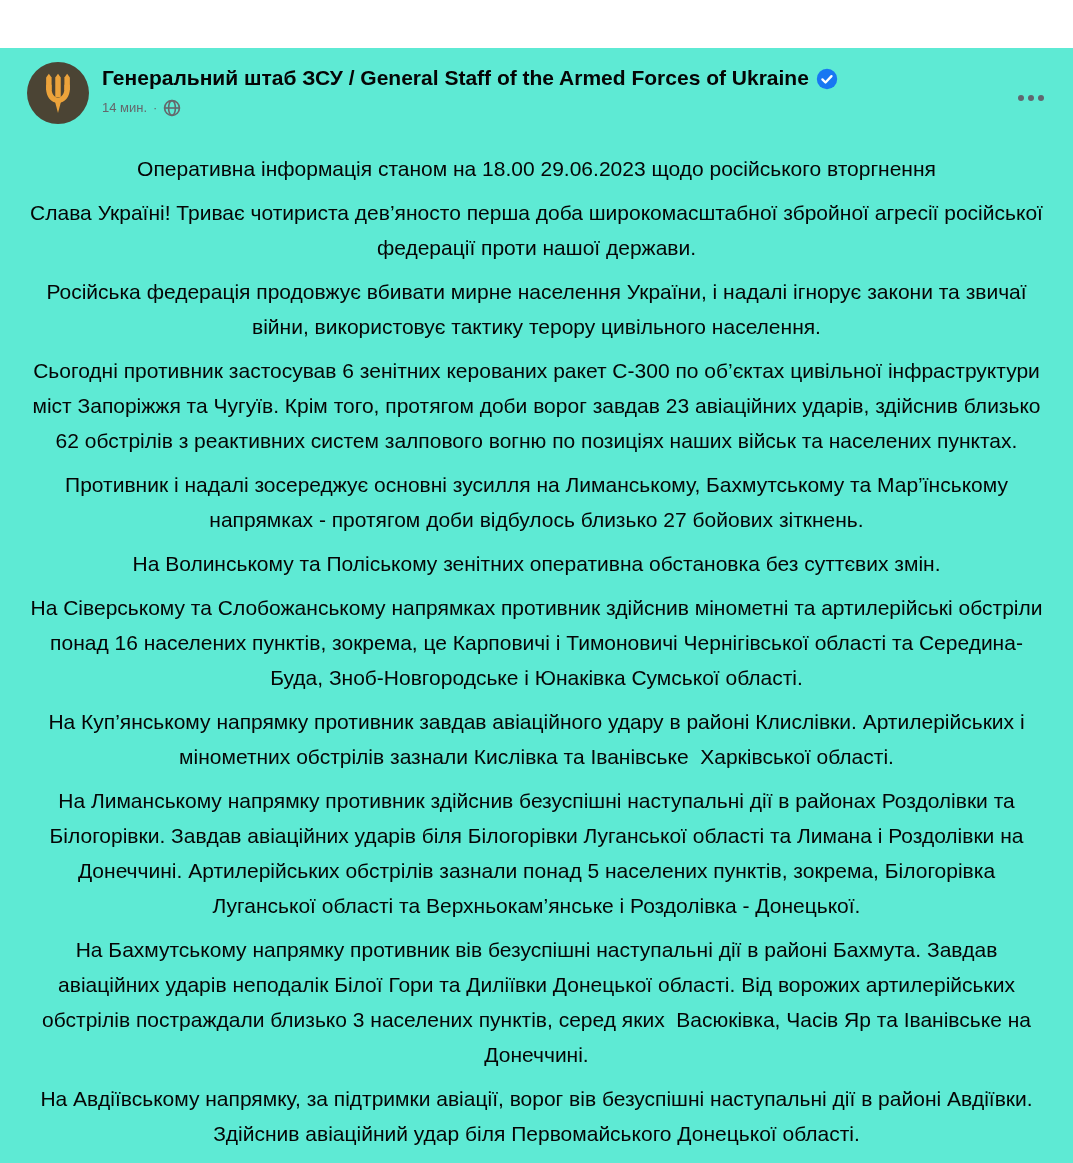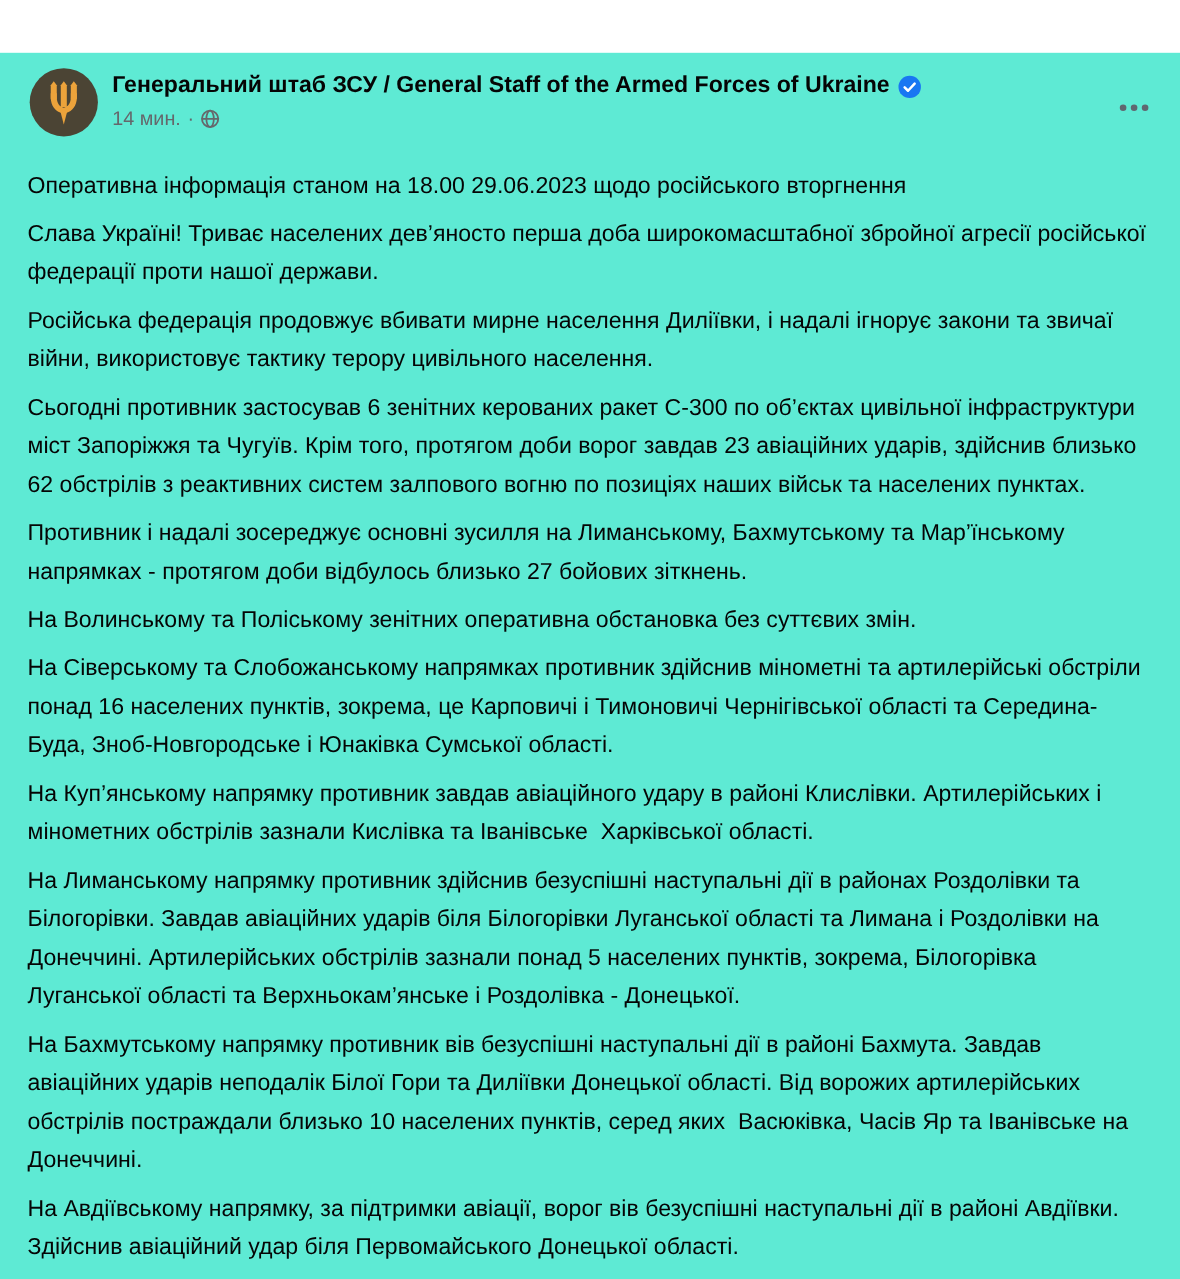--- a/index.html
+++ b/index.html
@@ -40,21 +40,21 @@
     color: #050505;
     cursor: pointer;
     white-space: nowrap;
   }
   .verified { margin-left: 7px; flex: none; position: relative; top: 1px; }
   .meta-row {
     display: flex;
     align-items: center;
     gap: 6px;
     margin-top: 4px;
-    font-size: 18px;
+    font-size: 13px;
     line-height: 24px;
     color: #65676b;
   }
   .meta-row .ts { cursor: pointer; }
   .menu-btn {
     flex: none;
     width: 44px;
     height: 44px;
     margin-top: 14px;
     display: flex;
@@ -72,20 +72,21 @@
   }
   
   .body {
     padding: 27px 25px 0 25px;
     font-size: 21px;
     line-height: 35px;
   }
   .body p {
     margin: 0 0 9px 0;
     white-space: pre-wrap;
+    text-align: center;
   }
 </style>
 </head>
 <body>
 
 <div class="post">
 
   <div class="header">
 
     <div class="avatar">
@@ -128,25 +129,25 @@
     <div class="menu-btn" title="">
       <span class="d"></span>
       <span class="d"></span>
       <span class="d"></span>
     </div>
 
   </div>
 
   <div class="body">
     <p>Оперативна інформація станом на 18.00 29.06.2023 щодо російського вторгнення</p>
-    <p>Слава Україні! Триває населених дев’яносто перша доба широкомасштабної збройної агресії російської федерації проти нашої держави.</p>
-    <p>Російська федерація продовжує вбивати мирне населення Диліївки, і надалі ігнорує закони та звичаї війни, використовує тактику терору цивільного населення.</p>
+    <p>Слава Україні! Триває чотириста дев’яносто перша доба широкомасштабної збройної агресії російської федерації проти нашої держави.</p>
+    <p>Російська федерація продовжує вбивати мирне населення України, і надалі ігнорує закони та звичаї війни, використовує тактику терору цивільного населення.</p>
     <p>Сьогодні противник застосував 6 зенітних керованих ракет С-300 по об’єктах цивільної інфраструктури міст Запоріжжя та Чугуїв. Крім того, протягом доби ворог завдав 23 авіаційних ударів, здійснив близько 62 обстрілів з реактивних систем залпового вогню по позиціях наших військ та населених пунктах.</p>
     <p>Противник і надалі зосереджує основні зусилля на Лиманському, Бахмутському та Мар’їнському напрямках - протягом доби відбулось близько 27 бойових зіткнень.</p>
     <p>На Волинському та Поліському зенітних оперативна обстановка без суттєвих змін.</p>
     <p>На Сіверському та Слобожанському напрямках противник здійснив мінометні та артилерійські обстріли понад 16 населених пунктів, зокрема, це Карповичі і Тимоновичі Чернігівської області та Середина-Буда, Зноб-Новгородське і Юнаківка Сумської області.</p>
     <p>На Куп’янському напрямку противник завдав авіаційного удару в районі Клислівки. Артилерійських і мінометних обстрілів зазнали Кислівка та Іванівське  Харківської області.</p>
     <p>На Лиманському напрямку противник здійснив безуспішні наступальні дії в районах Роздолівки та Білогорівки. Завдав авіаційних ударів біля Білогорівки Луганської області та Лимана і Роздолівки на Донеччині. Артилерійських обстрілів зазнали понад 5 населених пунктів, зокрема, Білогорівка Луганської області та Верхньокам’янське і Роздолівка - Донецької.</p>
-    <p>На Бахмутському напрямку противник вів безуспішні наступальні дії в районі Бахмута. Завдав авіаційних ударів неподалік Білої Гори та Диліївки Донецької області. Від ворожих артилерійських обстрілів постраждали близько 10 населених пунктів, серед яких  Васюківка, Часів Яр та Іванівське на Донеччині.</p>
+    <p>На Бахмутському напрямку противник вів безуспішні наступальні дії в районі Бахмута. Завдав авіаційних ударів неподалік Білої Гори та Диліївки Донецької області. Від ворожих артилерійських обстрілів постраждали близько 3 населених пунктів, серед яких  Васюківка, Часів Яр та Іванівське на Донеччині.</p>
     <p>На Авдіївському напрямку, за підтримки авіації, ворог вів безуспішні наступальні дії в районі Авдіївки. Здійснив авіаційний удар біля Первомайського Донецької області.</p>
   </div>
 
 </div>
 
 </body></html>

